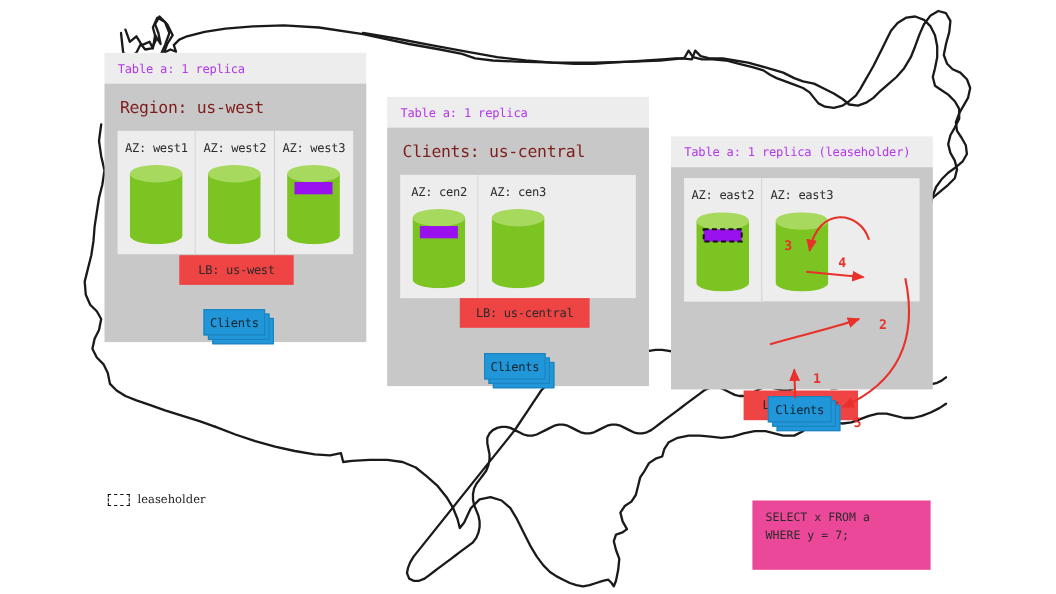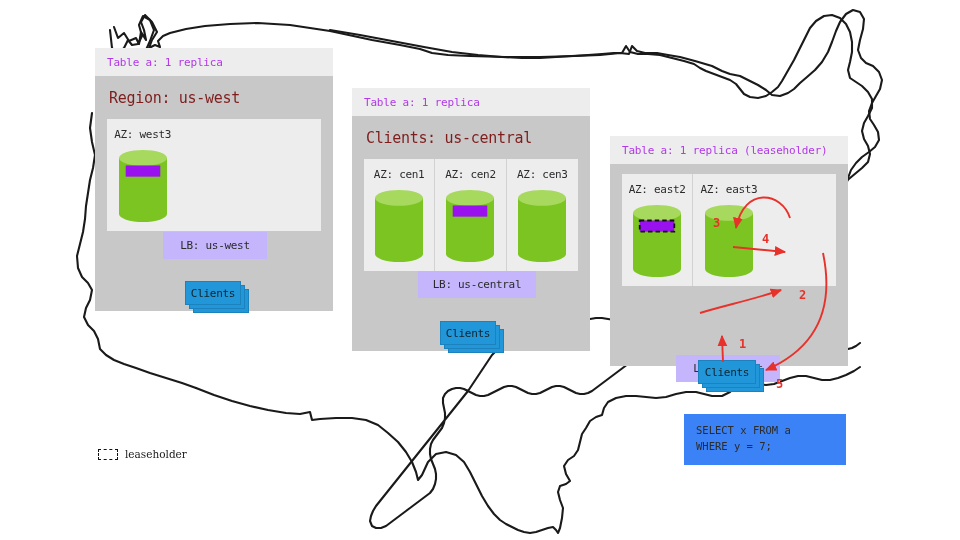--- a/index.html
+++ b/index.html
@@ -62,21 +62,21 @@
     font-family: "DejaVu Sans Mono", monospace;
     letter-spacing: -0.3px;
     white-space: nowrap;
     margin-bottom: 9px;
   }
   .cyl-wrap { position: relative; }
 
   
   .lb-box {
     position: absolute;
-    background: #c4b5fd;
+    background: #ef4444;
     font-size: 11px;
     color: #2b2b2b;
     font-family: "DejaVu Sans Mono", monospace;
     padding: 7px 14px;
     letter-spacing: -0.3px;
     white-space: nowrap;
     z-index: 5;
   }
 
   
@@ -96,28 +96,29 @@
     display: flex; align-items: center; justify-content: center;
     font-size: 11px;
     color: #10242e;
     font-family: "DejaVu Sans Mono", monospace;
     letter-spacing: -0.3px;
   }
 
   
   .sql-box {
     position: absolute;
-    background: #3b82f6;
+    background: #ec4899;
     font-size: 10.5px;
     color: #2b2b2b;
     font-family: "DejaVu Sans Mono", monospace;
-    padding: 9px 12px 10px 12px;
+    padding: 9px 12px 22px 12px;
     line-height: 1.5;
     white-space: pre;
     z-index: 4;
+    margin-top: 41px;
   }
 
   
   .legend {
     position: absolute;
     display: flex;
     align-items: center;
     gap: 7px;
     z-index: 4;
     justify-content: flex-end;
@@ -238,49 +239,59 @@
          L760,250 L754,255 L748,261 L742,266 L736,270 L728,272"></path>
   </svg>
 
   <div id="panels">
       <div class="region-panel" style="left: 95px; top: 48px; width: 238px;">
         <div class="panel-header">Table a: 1 replica</div>
      <div class="panel-body">
        <div class="region-title">Region: us-west</div>
        <div class="az-row">
             <div class="az-cell" style="width:71.33333333333333px;height:112px">
+        <div class="az-label">AZ: west1</div>
+        <div class="cyl-wrap">
+          <svg width="48" height="72" viewBox="0 0 48 72" style="display:block">
+      <path d="M0,7.92 L0,64.08 A 24 7.92 0 0 0 48,64.08 L48,7.92 Z" fill="#7cc422"></path>
+      <ellipse cx="24" cy="7.92" rx="24" ry="7.92" fill="#a6d95e"></ellipse>
+
+    </svg>
+        </div>
+      </div>
+            <div class="az-cell" style="width:71.33333333333333px;height:112px">
+        <div class="az-label">AZ: west2</div>
+        <div class="cyl-wrap">
+          <svg width="48" height="72" viewBox="0 0 48 72" style="display:block">
+      <path d="M0,7.92 L0,64.08 A 24 7.92 0 0 0 48,64.08 L48,7.92 Z" fill="#7cc422"></path>
+      <ellipse cx="24" cy="7.92" rx="24" ry="7.92" fill="#a6d95e"></ellipse>
+
+    </svg>
+        </div>
+      </div>
+            <div class="az-cell" style="width:71.33333333333333px;height:112px">
         <div class="az-label">AZ: west3</div>
         <div class="cyl-wrap">
           <svg width="48" height="72" viewBox="0 0 48 72" style="display:block">
       <path d="M0,7.92 L0,64.08 A 24 7.92 0 0 0 48,64.08 L48,7.92 Z" fill="#7cc422"></path>
       <ellipse cx="24" cy="7.92" rx="24" ry="7.92" fill="#a6d95e"></ellipse>
       <rect x="6.719999999999999" y="15.48" width="34.56" height="11.16" fill="#9911ee"></rect>
     </svg>
         </div>
       </div>
           </div>
        <div style="height:66px"></div>
      </div>
       </div>
       <div class="region-panel" style="left: 352px; top: 88px; width: 238px;">
         <div class="panel-header">Table a: 1 replica</div>
      <div class="panel-body">
        <div class="region-title">Clients: us-central</div>
        <div class="az-row">
             <div class="az-cell" style="width:71.33333333333333px;height:112px">
-        <div class="az-label">AZ: cen1</div>
-        <div class="cyl-wrap">
-          <svg width="48" height="72" viewBox="0 0 48 72" style="display:block">
-      <path d="M0,7.92 L0,64.08 A 24 7.92 0 0 0 48,64.08 L48,7.92 Z" fill="#7cc422"></path>
-      <ellipse cx="24" cy="7.92" rx="24" ry="7.92" fill="#a6d95e"></ellipse>
-
-    </svg>
-        </div>
-      </div>
-            <div class="az-cell" style="width:71.33333333333333px;height:112px">
         <div class="az-label">AZ: cen2</div>
         <div class="cyl-wrap">
           <svg width="48" height="72" viewBox="0 0 48 72" style="display:block">
       <path d="M0,7.92 L0,64.08 A 24 7.92 0 0 0 48,64.08 L48,7.92 Z" fill="#7cc422"></path>
       <ellipse cx="24" cy="7.92" rx="24" ry="7.92" fill="#a6d95e"></ellipse>
       <rect x="6.719999999999999" y="15.48" width="34.56" height="11.16" fill="#9911ee"></rect>
     </svg>
         </div>
       </div>
             <div class="az-cell" style="width:71.33333333333333px;height:112px">
@@ -290,21 +301,21 @@
       <path d="M0,7.92 L0,64.08 A 24 7.92 0 0 0 48,64.08 L48,7.92 Z" fill="#7cc422"></path>
       <ellipse cx="24" cy="7.92" rx="24" ry="7.92" fill="#a6d95e"></ellipse>
 
     </svg>
         </div>
       </div>
           </div>
        <div style="height:66px"></div>
      </div>
       </div>
-      <div class="region-panel" style="left: 610px; top: 136px; width: 238px;">
+      <div class="region-panel" style="left: 610px; top: 124px; width: 238px;">
         <div class="panel-header">Table a: 1 replica (leaseholder)</div>
      <div class="panel-body">
        <div class="az-row">
             <div class="az-cell" style="width:71.33333333333333px;height:112px">
         <div class="az-label">AZ: east2</div>
         <div class="cyl-wrap">
           <svg width="48" height="72" viewBox="0 0 48 72" style="display:block">
       <path d="M0,7.92 L0,64.08 A 24 7.92 0 0 0 48,64.08 L48,7.92 Z" fill="#7cc422"></path>
       <ellipse cx="24" cy="7.92" rx="24" ry="7.92" fill="#a6d95e"></ellipse>
       <rect x="6.719999999999999" y="15.48" width="34.56" height="11.16" fill="#9911ee" stroke="#111111" stroke-width="1.8" stroke-dasharray="4.5,3"></rect>

